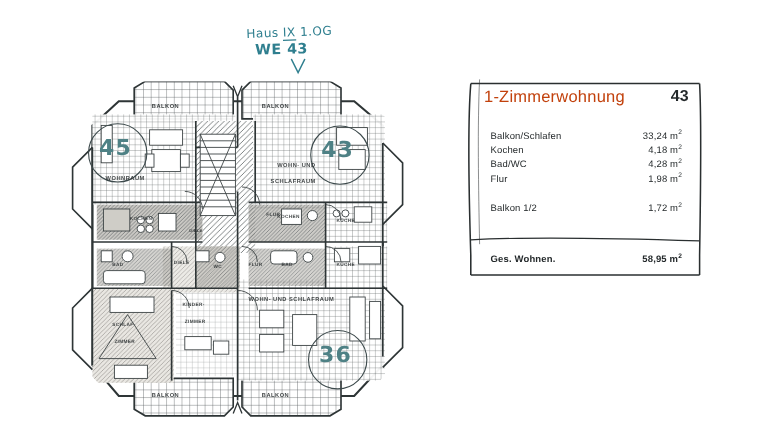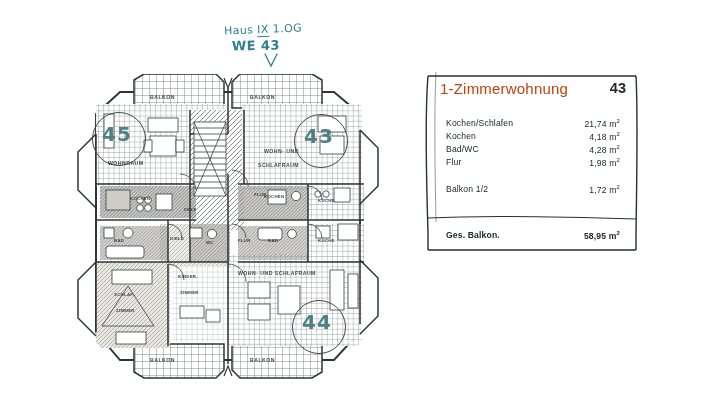--- a/index.html
+++ b/index.html
@@ -12,21 +12,21 @@
   
   .hand{
     position:absolute;color:#2f7f8f;font-family:"DejaVu Sans",sans-serif;
     letter-spacing:.4px;white-space:nowrap;
   }
   #hw-line1{left:224px;top:23px;font-size:11px;transform:rotate(-2.2deg);}
   #hw-line1 .ul{border-bottom:1.3px solid #2f7f8f;padding-bottom:0px;}
   #hw-line2{left:232px;top:38px;font-size:13px;transform:rotate(-1.4deg);font-weight:600;}
 
   
-  #plan{position:absolute;left:72px;top:74px;width:312px;height:306px;}
+  #plan{position:absolute;left:60px;top:74px;width:312px;height:306px;}
   #plan svg{display:block;}
 
   .rlabel{
     position:absolute;color:#2a2f30;font-family:"Liberation Sans",sans-serif;
     font-size:5.2px;letter-spacing:.45px;white-space:nowrap;font-weight:700;
     opacity:.88;text-align:center;
   }
   .rlabel.sm{font-size:4.3px;letter-spacing:.3px;}
   .rlabel.xs{font-size:3.8px;letter-spacing:.2px;}
 
@@ -228,21 +228,21 @@
       </g>
     </svg>
 
     <div class="aptcircle" style="left:20px;top:38px;width:52px;height:52px;"></div>
     <div class="aptnum" style="left:30px;top:48px;">45</div>
 
     <div class="aptcircle" style="left:222px;top:40px;width:52px;height:52px;"></div>
     <div class="aptnum" style="left:232px;top:50px;">43</div>
 
     <div class="aptcircle" style="left:220px;top:226px;width:52px;height:52px;"></div>
-    <div class="aptnum" style="left:230px;top:236px;">44</div>
+    <div class="aptnum" style="left:230px;top:236px;">36</div>
 
     <div class="rlabel" style="left:78px;top:20px;">BALKON</div>
     <div class="rlabel" style="left:178px;top:20px;">BALKON</div>
     <div class="rlabel" style="left:78px;top:283px;">BALKON</div>
     <div class="rlabel" style="left:178px;top:283px;">BALKON</div>
 
     <div class="rlabel" style="left:36px;top:86px;">WOHNRAUM</div>
     <div class="rlabel" style="left:192px;top:74px;">WOHN- UND</div>
     <div class="rlabel" style="left:186px;top:88px;">SCHLAFRAUM</div>
     <div class="rlabel" style="left:166px;top:196px;">WOHN- UND SCHLAFRAUM</div>
@@ -274,38 +274,38 @@
       <path d="M212,4 C214,40 213,96 212,160 L212,178" stroke="#2a2f30" stroke-width="1.4" fill="none"></path>
       <path d="M4,146 C60,143 150,145 212,147" stroke="#2a2f30" stroke-width="1.1" fill="none"></path>
       <path d="M4,178 L212,178" stroke="#2a2f30" stroke-width="1.4" fill="none"></path>
       <path d="M12,0 C10,40 11,100 12,150" stroke="#2a2f30" stroke-width="0.9" fill="none" opacity=".55"></path>
     </svg>
 
     <div class="ltitle">1-Zimmerwohnung</div>
     <div class="lnum">43</div>
 
     <div class="lrow" style="left:22px;right:20px;top:46px;">
-      <span class="nm">Kochen/Schlafen</span>
-      <span class="vl"><span>21,74 m</span><sup>2</sup></span>
+      <span class="nm">Balkon/Schlafen</span>
+      <span class="vl"><span>33,24 m</span><sup>2</sup></span>
     </div>
     <div class="lrow" style="left:22px;right:20px;top:59px;">
       <span class="nm">Kochen</span>
       <span class="vl"><span>4,18 m</span><sup>2</sup></span>
     </div>
     <div class="lrow" style="left:22px;right:20px;top:72px;">
       <span class="nm">Bad/WC</span>
       <span class="vl"><span>4,28 m</span><sup>2</sup></span>
     </div>
     <div class="lrow" style="left:22px;right:20px;top:85px;">
       <span class="nm">Flur</span>
       <span class="vl"><span>1,98 m</span><sup>2</sup></span>
     </div>
     <div class="lrow" style="left:22px;right:20px;top:112px;">
       <span class="nm">Balkon 1/2</span>
       <span class="vl"><span>1,72 m</span><sup>2</sup></span>
     </div>
     <div class="lrow bold" style="left:22px;right:20px;top:158px;">
-      <span class="nm">Ges. Balkon.</span>
+      <span class="nm">Ges. Wohnen.</span>
       <span class="vl"><span>58,95 m</span><sup>2</sup></span>
     </div>
   </div>
 
 </div>
 
 </body></html>

